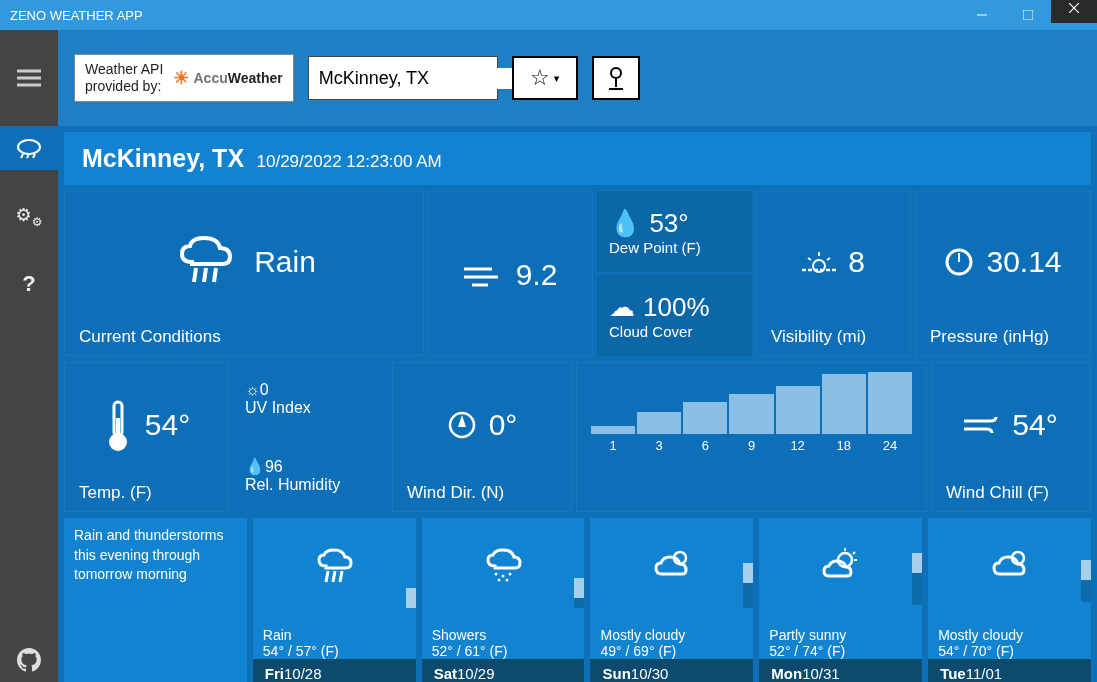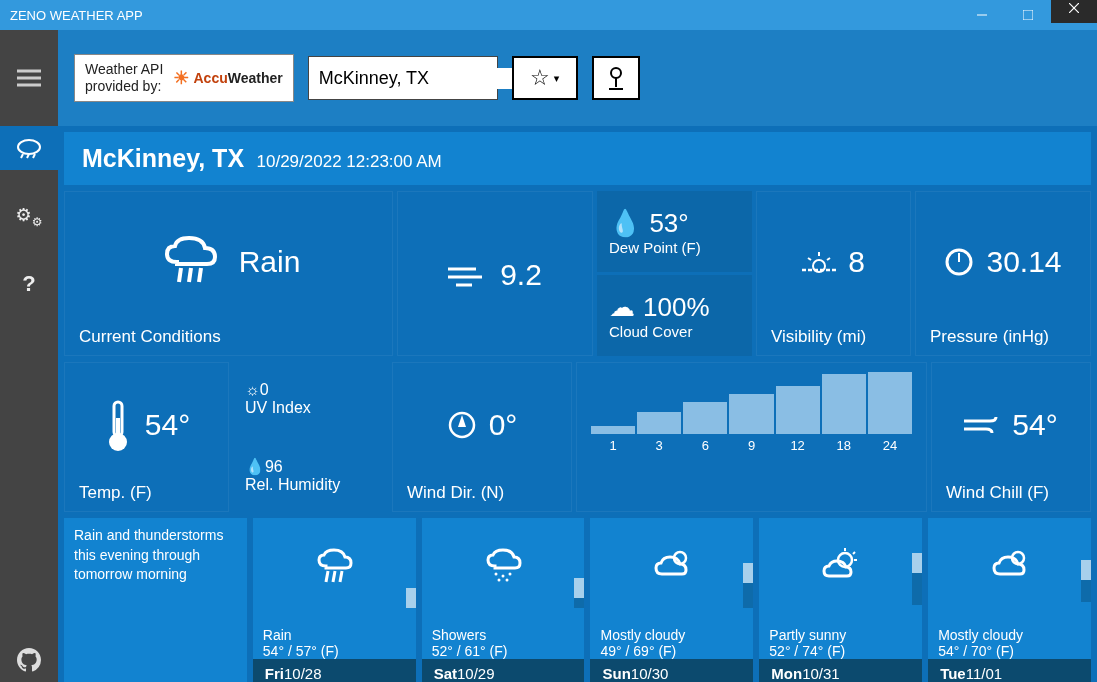--- a/index.html
+++ b/index.html
@@ -8,21 +8,21 @@
 .titlebar .controls { position: absolute; right: 0; top: 0; display: flex; }
 .titlebar .controls div { width: 46px; height: 30px; display: flex; align-items: center; justify-content: center; color: #fff; }
 .titlebar .cls { background: #2a2a2a; height: 20px; width: 46px; margin-top: -7px; color: #fff; }
 .toolbar { height: 96px; background: #1d7fc4; display: flex; }
 .hamburger { width: 58px; background: #444; display: flex; align-items: center; justify-content: center; font-size: 26px; color: #ccc; }
 .tool-content { flex: 1; display: flex; align-items: center; gap: 14px; padding-left: 16px; }
 .api-box { background: #fff; border: 1px solid #888; padding: 6px 10px; display: flex; align-items: center; gap: 10px; font-size: 14px; color: #222; }
 .api-label { line-height: 1.2; }
 .accu-logo { font-weight: bold; color: #222; display: flex; align-items: center; gap: 4px; }
 .accu-logo .sun { color: #f37021; font-size: 18px; }
-.accu-logo b { color: #c2410c; }
+.accu-logo b { color: #737373; }
 .loc-input { background: #fff; border: 1px solid #444; height: 44px; width: 190px; display: flex; align-items: center; padding: 0 10px; }
 .loc-input input { border: none; outline: none; font-size: 18px; flex: 1; }
 .loc-input .x { font-size: 16px; color: #555; cursor: pointer; }
 .tool-btn { background: #fff; border: 2px solid #000; height: 44px; display: flex; align-items: center; justify-content: center; color: #000; }
 .fav-btn { width: 66px; gap: 4px; }
 .loc-btn { width: 48px; }
 .body-area { display: flex; height: calc(100% - 114px); }
 .sidebar { width: 58px; background: #444; display: flex; flex-direction: column; align-items: center; gap: 24px; padding-top: 0; }
 .sidebar .item { width: 58px; height: 44px; display: flex; align-items: center; justify-content: center; font-size: 20px; color: #eee; }
 .sidebar .item.active { background: #0d6fb8; }
@@ -30,21 +30,21 @@
 .header-row { background: #1283d0; padding: 12px 18px; color: #fff; }
 .loc-title { font-size: 25px; font-weight: bold; display: inline-block; margin-right: 8px; }
 .timestamp { font-size: 17px; }
 .tiles { display: flex; gap: 4px; }
 .tile { background: #0d6fb8; color: #fff; padding: 10px 14px 8px 14px; display: flex; flex-direction: column; justify-content: space-between; border: 1px solid rgba(255,255,255,0.06); }
 .tile .big { display: flex; align-items: center; gap: 12px; flex: 1; justify-content: center; }
 .tile .val { font-size: 30px; }
 .tile .lbl { font-size: 17px; margin-top: 6px; }
 .row1 .tile { height: 165px; }
 .row1 .t1 { flex: 1; }
-.row1 .t2 { width: 196px; }
+.row1 .t2 { width: 165px; }
 .row1 .t3 { width: 155px; padding: 0; display: flex; flex-direction: column; gap: 3px; background: transparent; border: none; }
 .row1 .t3 .sub { background: #0c67a9; flex: 1; padding: 6px 12px; display: flex; flex-direction: column; justify-content: center; }
 .row1 .t3 .sub .val2 { font-size: 26px; display: flex; align-items: center; gap: 8px; }
 .row1 .t3 .sub .lbl2 { font-size: 15px; }
 .row1 .t4 { width: 155px; }
 .row1 .t5 { width: 176px; }
 .row2 .tile { height: 150px; }
 .row2 .t1 { width: 165px; }
 .row2 .t2 { width: 155px; padding: 0; display: flex; flex-direction: column; gap: 3px; background: transparent; border: none; }
 .row2 .t2 .sub { background: #0d6fb8; flex: 1; padding: 6px 12px; display: flex; flex-direction: column; justify-content: center; }

